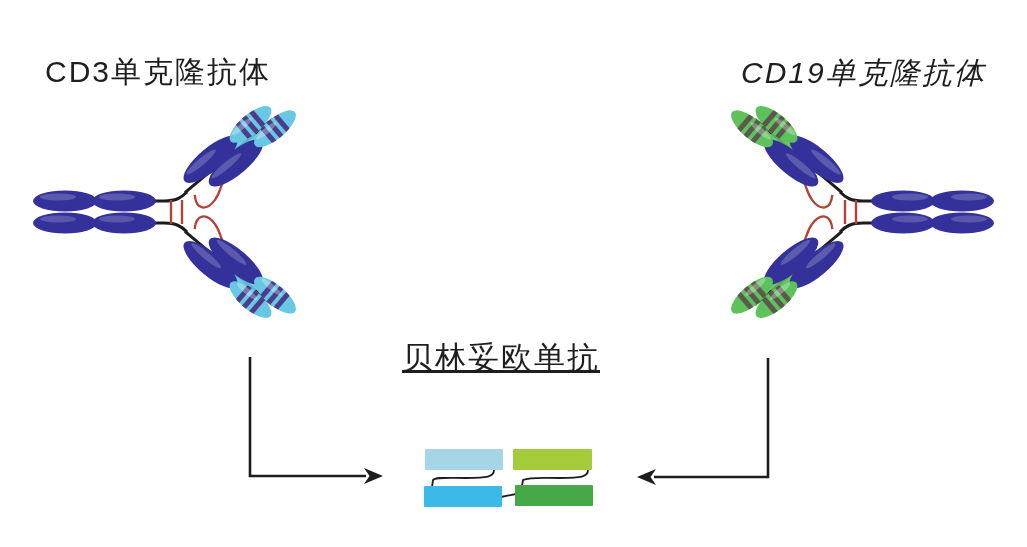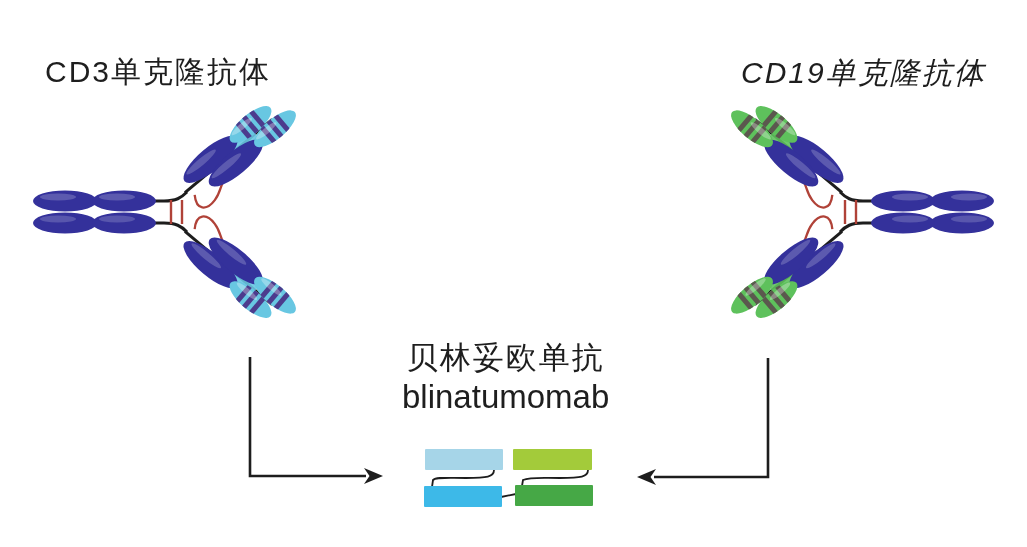--- a/index.html
+++ b/index.html
@@ -9,21 +9,21 @@
     --rect-lightblue:#a6d5e8; --rect-yellowgreen:#a3cb3a;
     --rect-cyan:#3db9e8; --rect-green:#46a846;
     --text:#1e1e1e; --background:#ffffff;
   }
   html,body{margin:0;padding:0;}
   body{font-family:"Liberation Sans",sans-serif;}
   #canvas{position:relative;width:1027px;height:533px;background:var(--background);overflow:hidden;}
   .label{position:absolute;color:var(--text);white-space:nowrap;}
   #label-cd3{left:45px;top:52px;font-size:30px;letter-spacing:2px;}
   #label-cd19{left:741px;top:53px;font-size:30px;letter-spacing:2px;font-style:italic;}
-  #center-label{left:402px;top:338px;text-align:center;}
+  #center-label{left:402px;top:338px;text-align:right;text-decoration:underline;}
   #center-label .zh{font-size:31px;letter-spacing:2px;line-height:40px;}
   #center-label .en{font-size:33px;letter-spacing:0;line-height:38px;}
   .antibody{position:absolute;width:300px;height:230px;}
   #antibody-cd3{left:20px;top:100px;--tip:var(--tip-blue);--stripe:var(--stripe-blue);}
   #antibody-cd19{left:707px;top:100px;--tip:var(--tip-green);--stripe:var(--stripe-green);transform:scaleX(-1);}
   #fig-overlay{position:absolute;left:0;top:0;width:1027px;height:547px;}
   .hidden-defs{position:absolute;width:0;height:0;overflow:hidden;}
 </style>
 </head>
 <body>
@@ -145,16 +145,15 @@
       <rect x="513" y="449" width="79" height="21" rx="1" style="fill:var(--rect-yellowgreen)"></rect>
       <rect x="424" y="486" width="78" height="21" rx="1" style="fill:var(--rect-cyan)"></rect>
       <rect x="515" y="485" width="78" height="21" rx="1" style="fill:var(--rect-green)"></rect>
     </g>
   </svg>
 
   <div id="label-cd3" class="label">CD3单克隆抗体</div>
   <div id="label-cd19" class="label">CD19单克隆抗体</div>
   <div id="center-label" class="label">
     <div class="zh">贝林妥欧单抗</div>
-    <div class="en">blinatumomab</div>
   </div>
 
 </div>
 
 </body></html>

